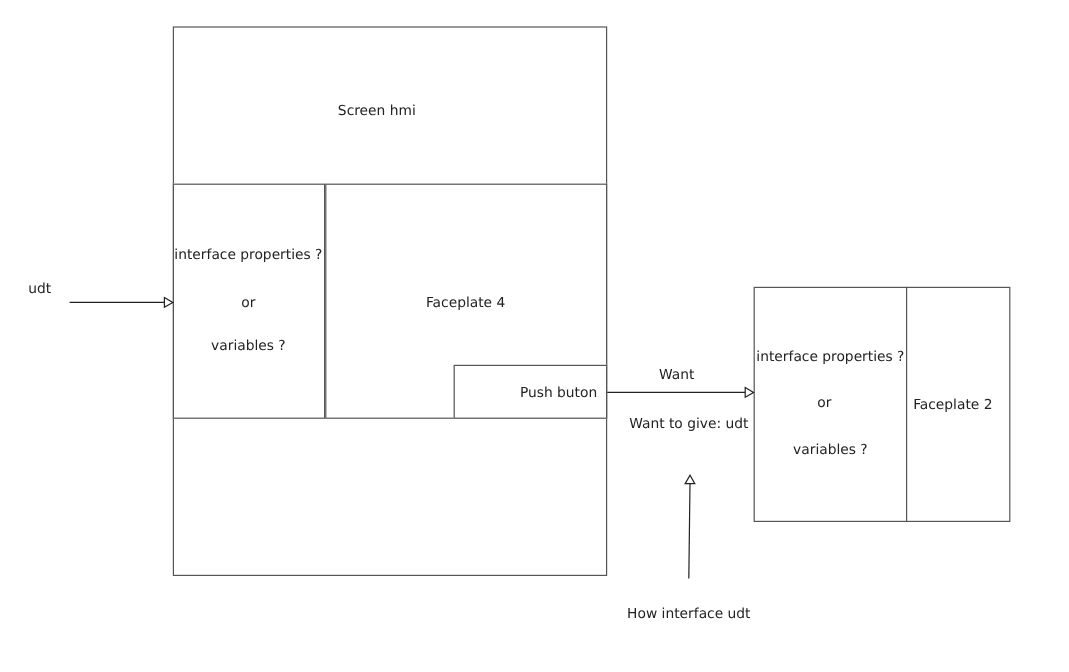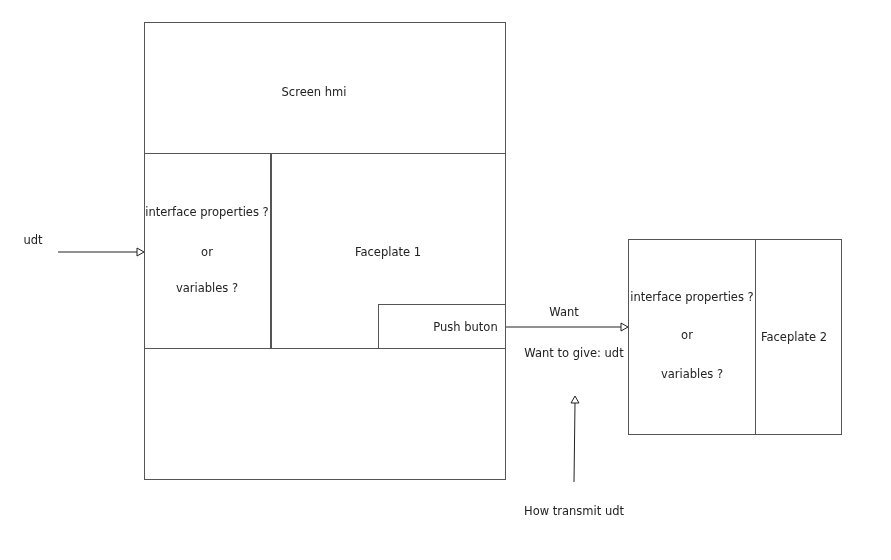--- a/index.html
+++ b/index.html
@@ -14,37 +14,37 @@
 
 <div class="box" style="left:144px; top:22px; width:362px; height:458px;"></div>
 <div class="lbl" style="left:314px; top:92px;">Screen hmi</div>
 
 <div class="box" style="left:144px; top:153px; width:127px; height:196px;"></div>
 <div class="lbl" style="left:207px; top:212px;">interface properties ?</div>
 <div class="lbl" style="left:207px; top:252px;">or</div>
 <div class="lbl" style="left:207px; top:288px;">variables ?</div>
 
 <div class="box" style="left:271px; top:153px; width:235px; height:196px;"></div>
-<div class="lbl" style="left:388px; top:252px;">Faceplate 1</div>
+<div class="lbl" style="left:388px; top:252px;">Faceplate 4</div>
 
 <div class="box" style="left:378px; top:304px; width:128px; height:45px;"></div>
 <div class="lbl" style="left:442px; top:327px;padding-left:47px;">Push buton</div>
 
 <div class="box" style="left:628px; top:239px; width:128px; height:196px;"></div>
 <div class="lbl" style="left:692px; top:297px;">interface properties ?</div>
 <div class="lbl" style="left:687px; top:335px;">or</div>
 <div class="lbl" style="left:692px; top:374px;">variables ?</div>
 
 <div class="box" style="left:755px; top:239px; width:87px; height:196px;"></div>
 <div class="lbl" style="left:794px; top:337px;">Faceplate 2</div>
 
 <div class="lbl" style="left:33px; top:240px;">udt</div>
 <div class="lbl" style="left:564px; top:312px;">Want</div>
 <div class="lbl" style="left:574px; top:353px;">Want to give: udt</div>
-<div class="lbl" style="left:574px; top:511px;">How transmit udt</div>
+<div class="lbl" style="left:574px; top:511px;">How interface udt</div>
 
 <svg class="arrows" width="891" height="560">
   <g>
     <line x1="58" y1="252" x2="137" y2="252" stroke="#222" stroke-width="1"></line>
     <polygon points="137,248 144,252 137,256" fill="#fff" stroke="#222" stroke-width="1"></polygon>
   </g>
   <g>
     <line x1="506" y1="327" x2="621" y2="327" stroke="#222" stroke-width="1"></line>
     <polygon points="621,323 628,327 621,331" fill="#fff" stroke="#222" stroke-width="1"></polygon>
   </g>

